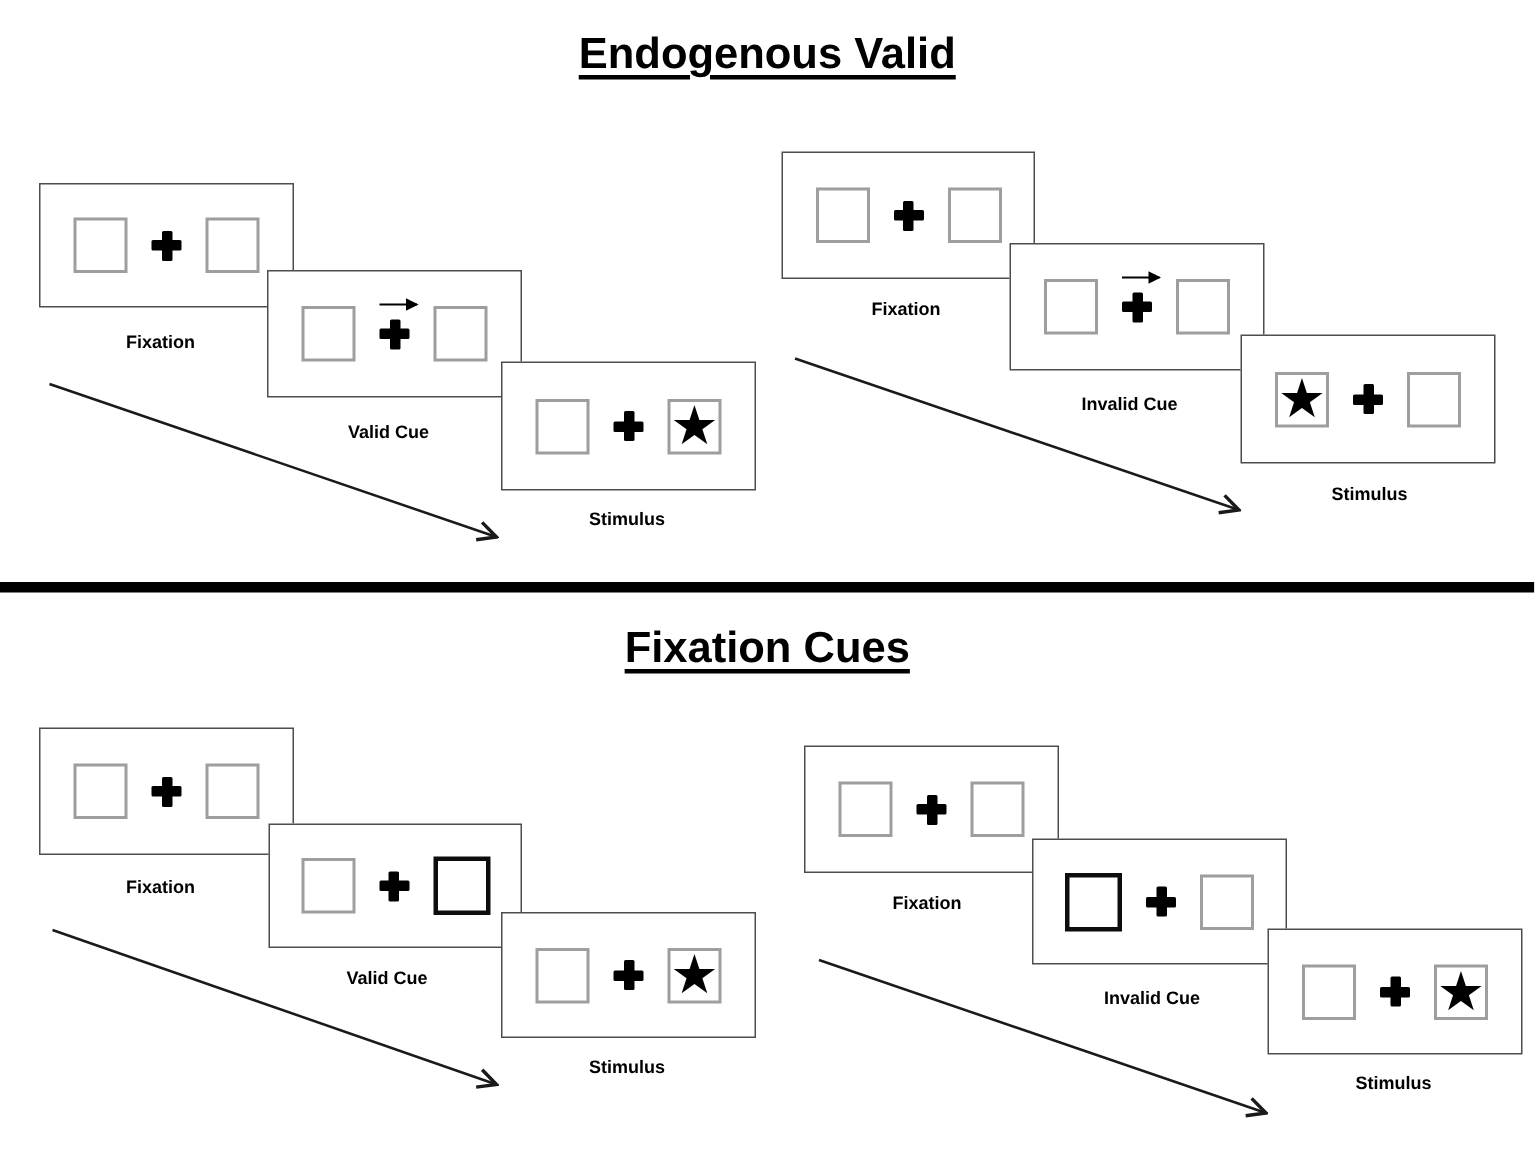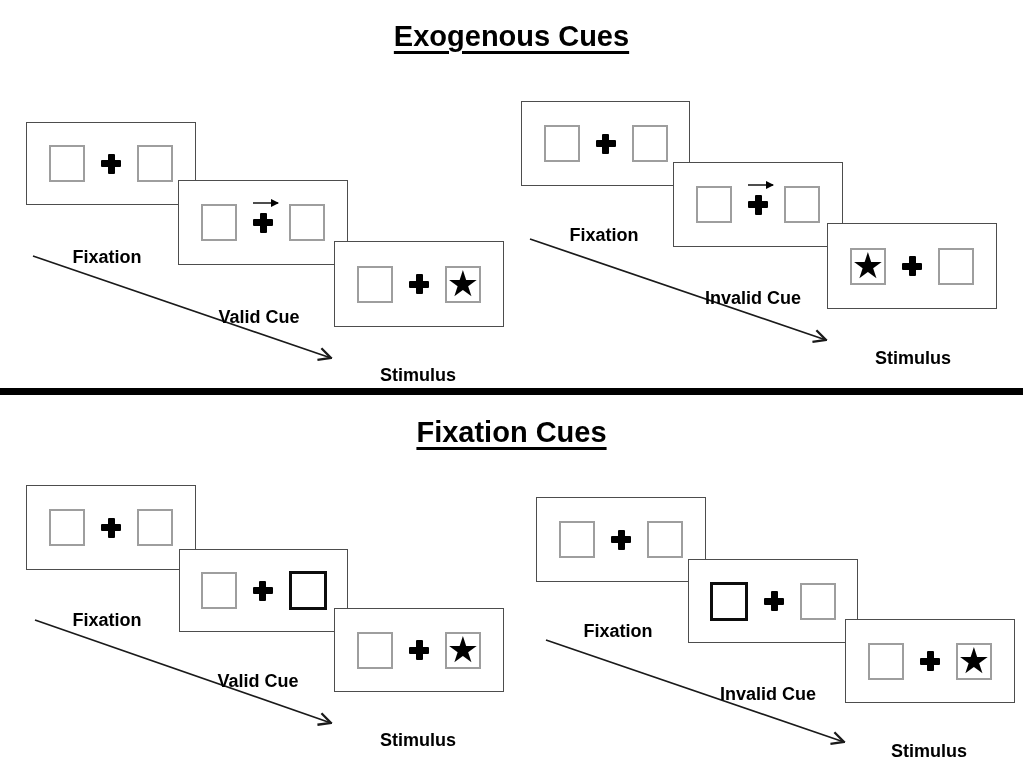--- a/index.html
+++ b/index.html
@@ -26,21 +26,21 @@
   }
   .box.bold{width:32px;height:33px;border:3px solid #0d0d0d;}
   .cross-wrap{position:relative;width:20px;height:20px;flex:0 0 auto;}
   .cross{position:relative;width:20px;height:20px;}
   .cross::before{content:"";position:absolute;left:0;top:6.5px;width:20px;height:7px;background:#000;border-radius:1px;}
   .cross::after{content:"";position:absolute;top:0;left:6.5px;width:7px;height:20px;background:#000;border-radius:1px;}
   .cue-arrow{position:absolute;left:-1px;top:-15px;}
   .star{font-size:36px;line-height:33px;color:#000;display:block;transform:translateY(-1px);}
   .label{
     position:absolute;transform:translateX(-50%);white-space:nowrap;
-    font-size:18px;font-weight:bold;line-height:22px;margin-top:29px;
+    font-size:12px;font-weight:bold;line-height:22px;
   }
   .timeline{position:absolute;overflow:visible;}
   .timeline line{stroke:#1a1a1a;stroke-width:1.7;}
 </style>
 </head>
 <body>
 
 <div id="page">
 
   <svg width="0" height="0" style="position:absolute" aria-hidden="true">
@@ -48,21 +48,21 @@
       <marker id="ah" viewBox="0 0 10 10" refX="9" refY="5" markerWidth="9" markerHeight="9" orient="auto">
         <path d="M1,1 L9,5 L1,9" fill="none" stroke="#1a1a1a" stroke-width="1.5"></path>
       </marker>
       <marker id="cue-ah" viewBox="0 0 8 8" refX="7" refY="4" markerWidth="6" markerHeight="6" orient="auto">
         <path d="M0,0 L8,4 L0,8" fill="#000" stroke="none"></path>
       </marker>
     </defs>
   </svg>
 
   <div class="section-title" style="top:20px">
-    <span>Exogenous Cues</span>
+    <span>Endogenous Valid</span>
   </div>
 
   <svg class="timeline" style="left:28px;top:251px" width="312" height="115">
     <line x1="5" y1="5" x2="303" y2="107" marker-end="url(#ah)"></line>
   </svg>
 
   <div class="panel" style="left:26px;top:122px;width:170px;height:83px">
     <div class="box"></div>
     <div class="cross-wrap">
         <div class="cross"></div>

